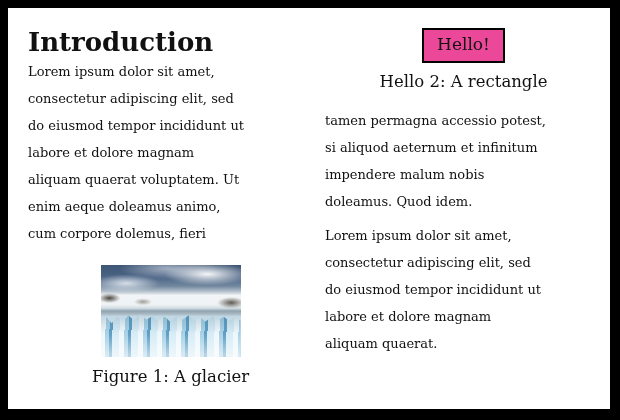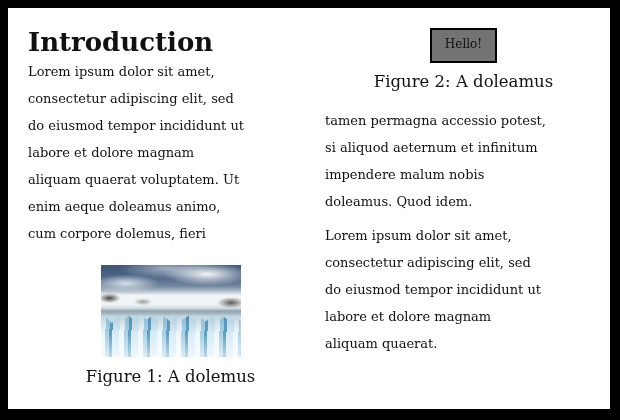--- a/index.html
+++ b/index.html
@@ -86,24 +86,24 @@
   figcaption.caption {
     font-size: 16.5px;
     line-height: 20px;
     margin-top: 10px;
     text-align: center;
   }
   .hello-box {
     display: inline-block;
     border: 2px solid #000000;
     padding: 4px 13px 6px 13px;
-    font-size: 12px;
+    font-size: 17px;
     line-height: 21px;
     margin-top: 0;
-    background: #737373;
+    background: #ec4899;
   }
   .fig2 .caption { margin-top: 9px; }
 </style>
 </head>
 <body>
 
 <div class="page">
   <div class="columns">
 
     <div class="col-left">
@@ -113,28 +113,28 @@
 do eiusmod tempor incididunt ut
 labore et dolore magnam
 aliquam quaerat voluptatem. Ut
 enim aeque doleamus animo,
 cum corpore dolemus, fieri</p>
 
       <figure class="figure-block fig1">
         <div class="glacier-img">
           <div class="glacier-ice"></div>
         </div>
-        <figcaption class="caption">Figure 1: A dolemus</figcaption>
+        <figcaption class="caption">Figure 1: A glacier</figcaption>
       </figure>
     </div>
 
     <div class="col-right">
       <figure class="figure-block fig2">
         <div class="hello-box">Hello!</div>
-        <figcaption class="caption">Figure 2: A doleamus</figcaption>
+        <figcaption class="caption">Hello 2: A rectangle</figcaption>
       </figure>
 
       <p class="body-text para-1">tamen permagna accessio potest,
 si aliquod aeternum et infinitum
 impendere malum nobis
 doleamus. Quod idem.</p>
       <p class="body-text para-2">Lorem ipsum dolor sit amet,
 consectetur adipiscing elit, sed
 do eiusmod tempor incididunt ut
 labore et dolore magnam

